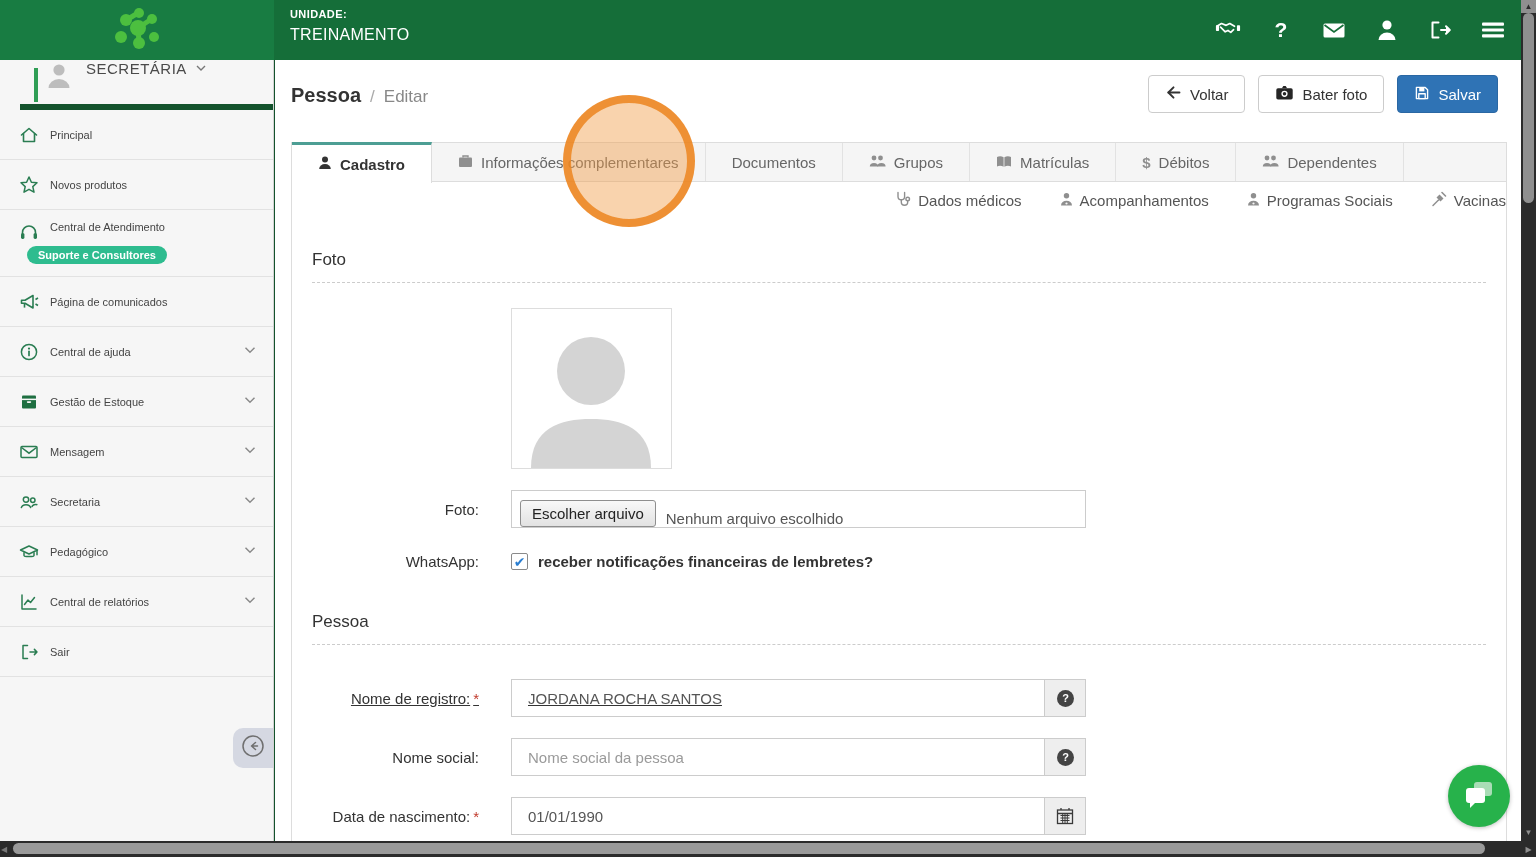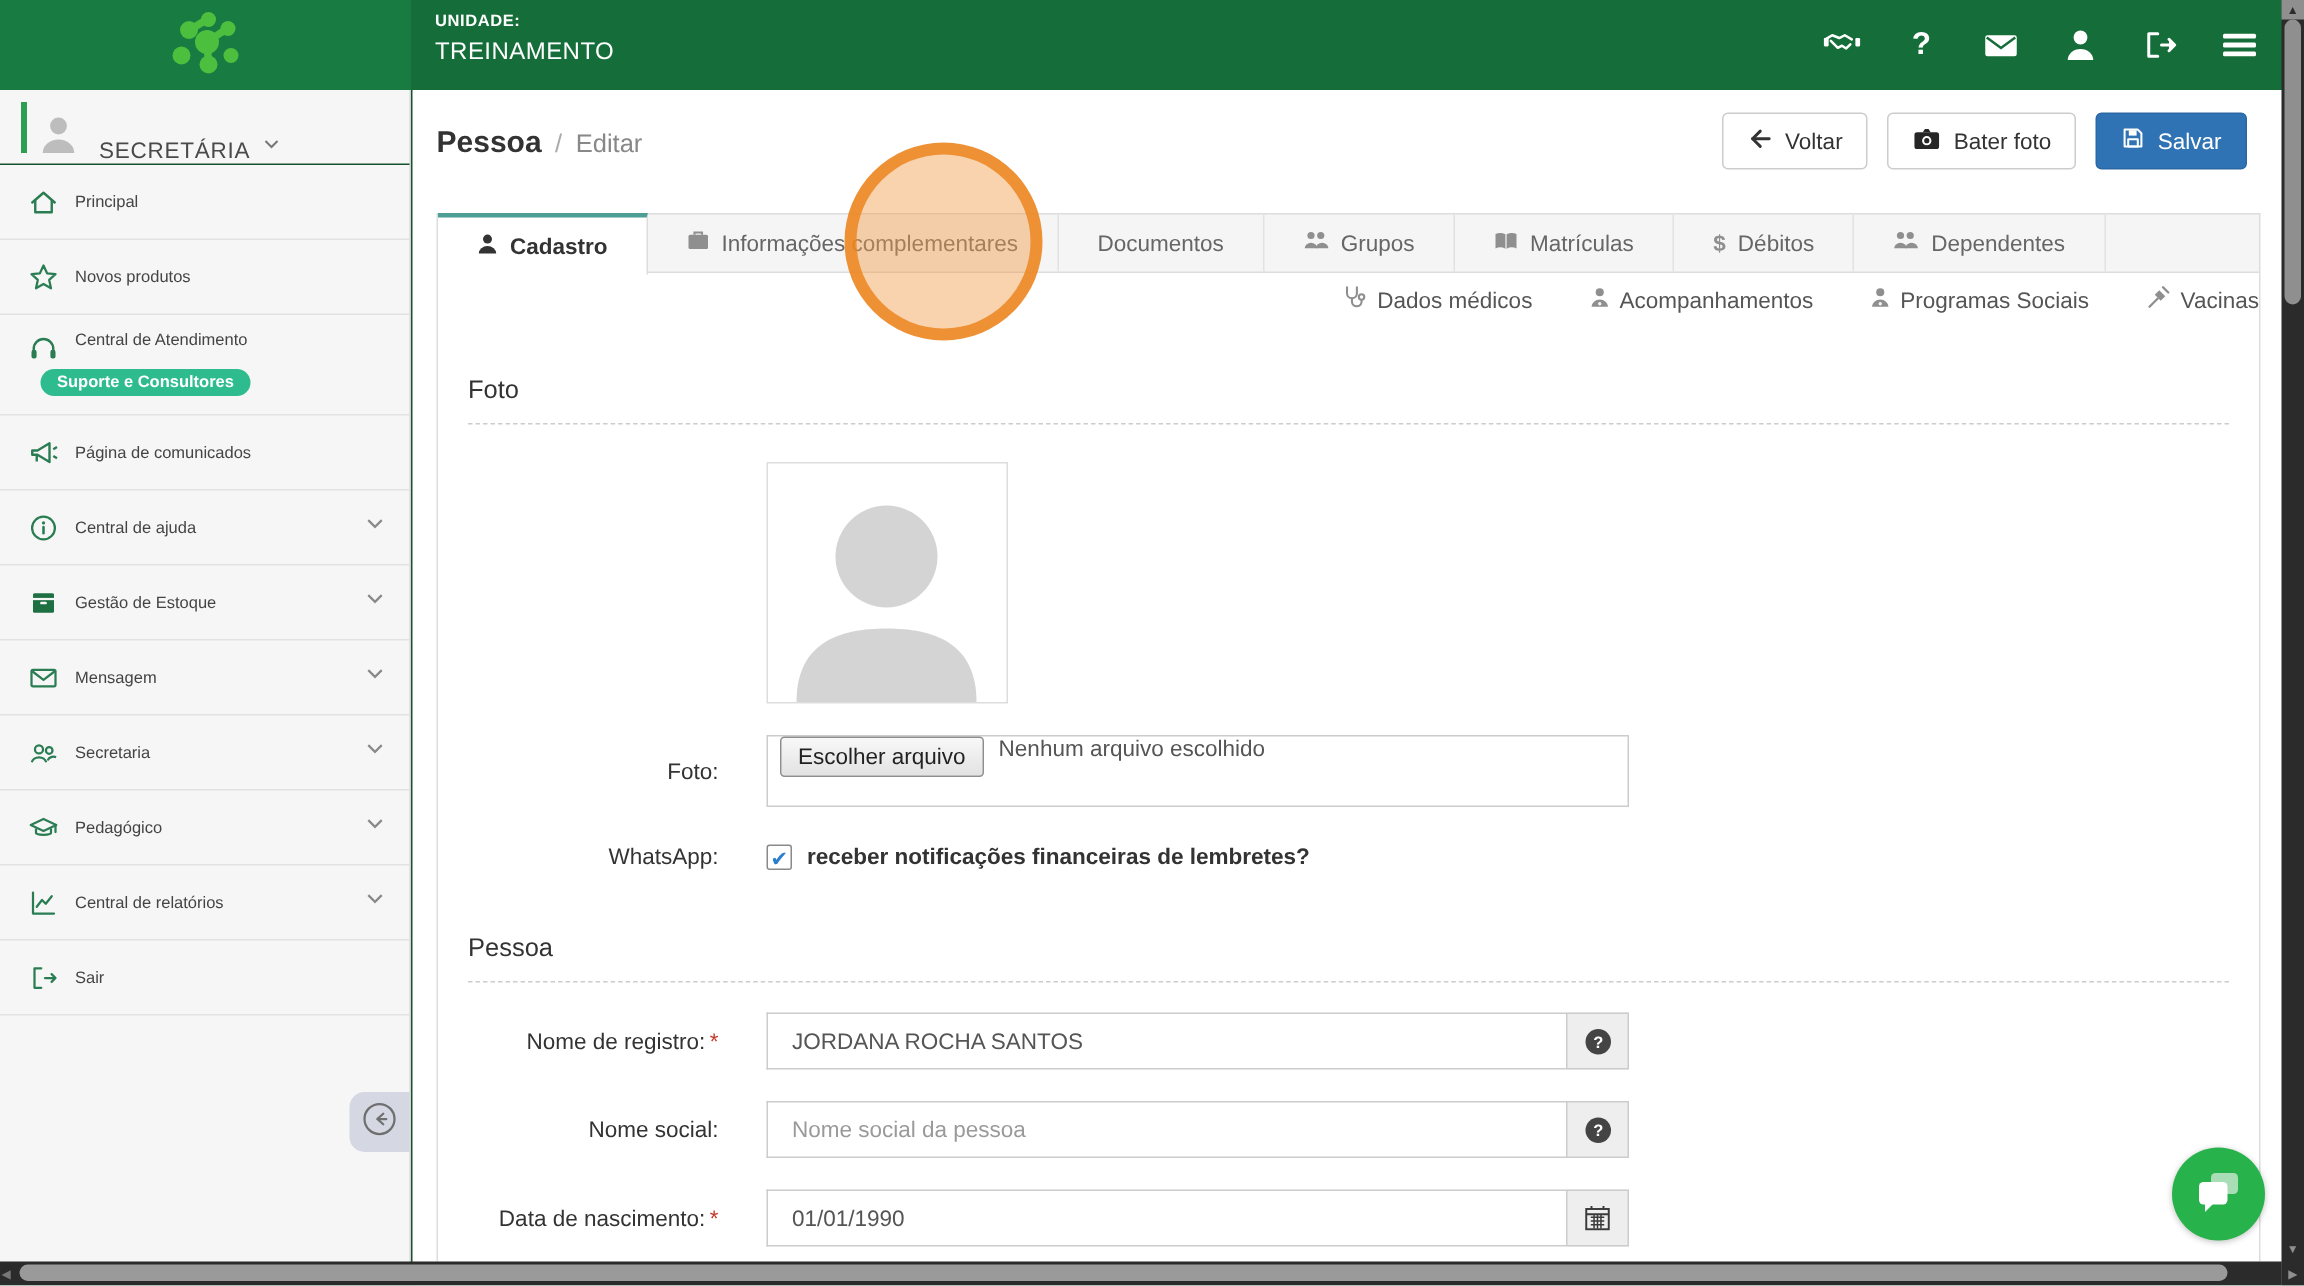--- a/index.html
+++ b/index.html
@@ -12,21 +12,21 @@
   .brand { position:absolute; left:0; top:0; width:274px; height:60px; background:#187c42; display:flex; align-items:center; justify-content:center; }
   .unit { position:absolute; left:290px; top:8px; color:#fff; }
   .unit-label { font-size:11px; font-weight:bold; letter-spacing:.4px; }
   .unit-name { font-size:16px; margin-top:6px; letter-spacing:.3px; }
   .top-icons { position:absolute; right:30px; top:0; height:60px; display:flex; align-items:center; gap:27px; }
   .tic { display:flex; align-items:center; justify-content:center; width:26px; height:26px; cursor:pointer; }
   .q-glyph { color:#fff; font-size:21px; font-weight:bold; }
 
   
   .sidebar { position:absolute; left:0; top:60px; width:274px; height:797px; background:#f6f6f6; border-right:1px solid #d2d2d2; z-index:5; }
-  .profile { height:50px; display:flex; align-items:flex-end; border-bottom:1px solid #14532d; position:relative; }
+  .profile { height:50px; display:flex; align-items:flex-start; border-bottom:6px solid #14532d; position:relative;margin-left:20px; }
   .profile-bar { position:absolute; left:14px; top:8px; width:4px; height:34px; background:#2f9e55; }
   .profile-av { margin-left:24px; }
   .profile-name { margin-left:12px; font-size:15px; color:#4a4a4a; letter-spacing:.5px; }
   .profile-chev { margin-left:6px; }
   .sb-item { min-height:50px; display:flex; align-items:center; padding:0 14px 0 18px; border-bottom:1px solid #e2e2e2; cursor:pointer; position:relative; }
   .sb-item.tall { min-height:67px; align-items:flex-start; padding-top:11px; }
   .sb-ic { width:22px; height:22px; flex:0 0 22px; display:flex; align-items:center; justify-content:center; }
   .sb-lbl { margin-left:10px; font-size:11px; color:#444; }
   .sb-chev { margin-left:auto; }
   .sb-badge { position:absolute; left:27px; top:36px; background:#2ebc8f; color:#fff; font-size:11px; font-weight:bold; padding:3px 11px; border-radius:10px; }
@@ -55,21 +55,21 @@
   .sec-title { font-size:17px; color:#333; font-weight:normal; }
   .dash { border:none; border-top:1px dashed #ccc; margin:12px 0 0 0; }
 
   .avatar-box { margin:25px 0 0 199px; width:161px; height:161px; background:#fff; border:1px solid #ddd; display:flex; align-items:flex-end; justify-content:center; overflow:hidden; }
 
   .frow { display:flex; align-items:center; margin-top:21px; }
   .flabel { width:167px; text-align:right; font-size:15px; color:#333; flex:0 0 167px; }
   .req { color:#c0392b; margin-left:3px; }
   .fctrl { margin-left:32px; }
 
-  .file-group { width:575px; height:48px; border:1px solid #ccc; display:flex; align-items:flex-start; padding-left:8px; background:#fff; }
+  .file-group { width:575px; height:38px; border:1px solid #ccc; display:flex; align-items:flex-end; padding-left:8px; background:#fff; }
   .file-btn { border:1px solid #8e8e8e; border-radius:3px; background:linear-gradient(#f8f8f8,#e2e2e2); font-size:15px; color:#222; padding:4px 11px; cursor:pointer; }
   .file-status { margin-left:10px; font-size:15px; color:#555; }
 
   .wa-row { margin-top:25px; display:flex; align-items:center; }
   .checkbox { width:17px; height:17px; border:1px solid #8a8a8a; border-radius:2px; background:#fff; display:flex; align-items:center; justify-content:center; cursor:pointer; }
   .checkbox .mark { color:#2a7ed1; font-size:14px; font-weight:bold; line-height:1; }
   .wa-text { margin-left:10px; font-size:15px; font-weight:bold; color:#333; }
 
   .igroup { display:flex; width:575px; height:38px; }
   .igroup input { flex:1; height:38px; border:1px solid #ccc; border-right:none; padding:0 16px; font-size:15px; color:#555; font-family:inherit; outline:none; }
@@ -488,21 +488,21 @@
             <span class="checkbox">
                 <span class="mark">✔</span>
               </span>
             <span class="wa-text">receber notificações financeiras de lembretes?</span>
           </div>
         </div>
 
         <h3 class="sec-title" style="margin-top:42px;">Pessoa</h3>
         <hr class="dash">
 
-        <div class="frow" style="margin-top:20px;">
+        <div class="frow" style="margin-top:34px;text-decoration:underline;">
           <span class="flabel"><span>Nome de registro:</span><span class="req">*</span></span>
           <div class="fctrl igroup">
             <input type="text" value="JORDANA ROCHA SANTOS" style="">
             <span class="iaddon">
               <svg width="19" height="19" viewBox="0 0 19 19">
                   <circle cx="9.5" cy="9.5" r="8.5" fill="#444"></circle>
                   <text x="9.5" y="13.4" text-anchor="middle" font-size="11" font-weight="bold" fill="#fff" font-family="Liberation Sans, sans-serif">?</text>
                 </svg>
             </span>
           </div>

